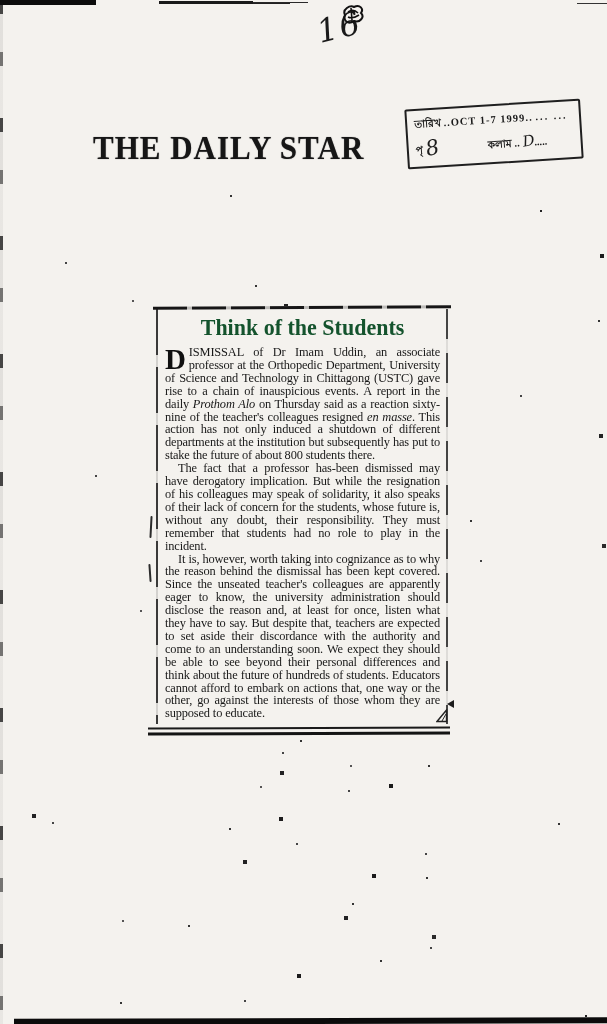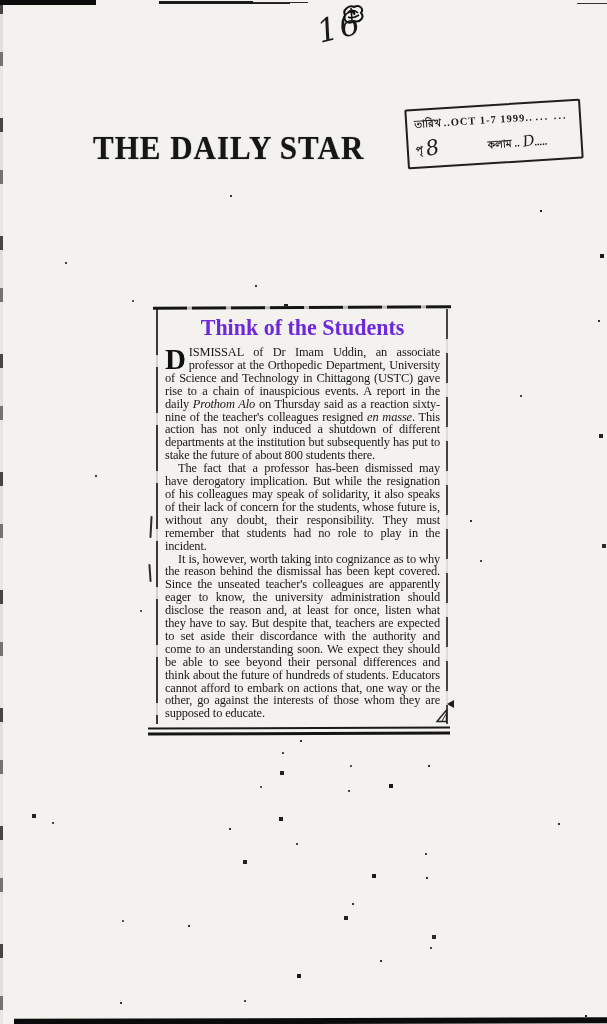--- a/index.html
+++ b/index.html
@@ -73,21 +73,21 @@
     transform:skewY(-0.25deg);}
   .clip-left{position:absolute;left:0;top:3px;bottom:12px;width:2px;
     background:repeating-linear-gradient(180deg, rgba(25,25,25,.85) 0 46px, rgba(25,25,25,.15) 46px 58px);}
   .clip-right{position:absolute;right:0;top:3px;bottom:12px;width:2px;
     background:repeating-linear-gradient(180deg, rgba(25,25,25,.8) 0 30px, rgba(25,25,25,.1) 30px 44px);}
   .clip-bot1{position:absolute;left:-8px;right:-2px;bottom:7px;height:2px;background:#1a1a1a;transform:skewY(-0.2deg);}
   .clip-bot2{position:absolute;left:-8px;right:-2px;bottom:1px;height:3px;background:#141414;transform:skewY(-0.2deg);}
 
   .clip-inner{padding:9px 8px 16px 9px;}
   .clip-title{text-align:center;font-size:22px;font-weight:700;letter-spacing:0;
-    margin:0 0 5px 0;color:#6d28d9;transform:scaleY(1.02);}
+    margin:0 0 5px 0;color:#14532d;transform:scaleY(1.02);}
   .clip-body{font-size:12.4px;line-height:12.9px;text-align:justify;letter-spacing:-0.15px;
     color:#181818;}
   .clip-body p{margin:0;}
   .clip-body p.indent{text-indent:13px;}
   .dropcap{float:left;font-size:29px;line-height:24px;font-weight:700;padding:1px 3px 0 0;color:#101010;}
 
   
   .pen-stroke{position:absolute;width:2px;background:#2b2b2b;border-radius:2px;}
   .ps1{left:-6px;top:210px;height:22px;transform:rotate(3deg);}
   .ps2{left:-7px;top:258px;height:18px;transform:rotate(-4deg);}

